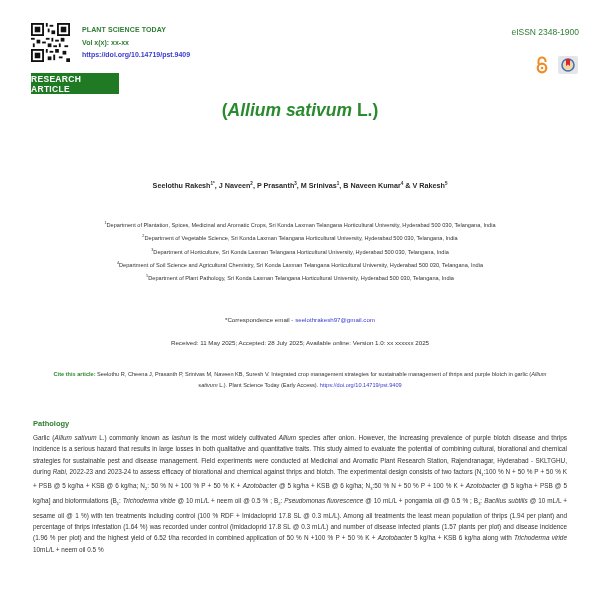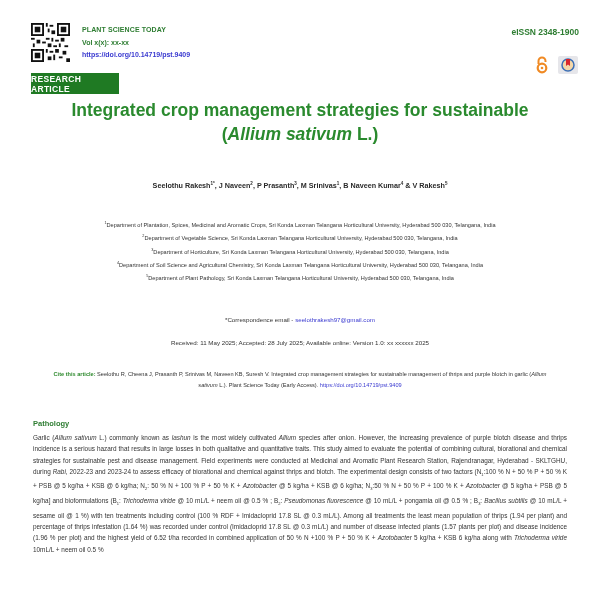--- a/index.html
+++ b/index.html
@@ -4,21 +4,21 @@
 <style>
   html, body { margin: 0; padding: 0; background: #ffffff; }
   body { width: 600px; height: 600px; overflow: hidden; position: relative; font-family: "Liberation Sans", sans-serif; color: #2a2a2a; }
   .abs { position: absolute; }
 
   
   .qr { left: 31px; top: 23px; width: 39px; height: 39px; }
   .journal { left: 82px; top: 26px; font-size: 7px; font-weight: bold; color: #2e7d32; letter-spacing: 0.1px; }
   .vol { left: 82px; top: 39px; font-size: 7px; font-weight: bold; color: #2e7d32; }
   .doi { left: 82px; top: 51px; font-size: 7px; font-weight: bold; color: #3a3ad0; text-decoration: none; }
-  .eissn { right: 21px; top: 27px; font-size: 8.5px; font-weight: bold; color: #2e7d32; }
+  .eissn { right: 21px; top: 27px; font-size: 8.5px; font-weight: normal; color: #2e7d32; }
   .oa { left: 535px; top: 56px; width: 14px; height: 18px; }
   .cc { left: 558px; top: 56px; width: 20px; height: 18px; background: #e6e6ea; border-radius: 2px; }
   .badge { left: 31px; top: 73px; width: 88px; height: 21px; background: #1f7a23; color: #fff; font-size: 8.5px; font-weight: bold; display: flex; align-items: center; justify-content: center; letter-spacing: 0.3px; }
 
   
   .title { left: 40px; right: 40px; top: 98px; text-align: center; font-size: 17.5px; line-height: 24px; font-weight: bold; color: #2a8a2e; }
   .title i { font-style: italic; }
 
   .authors { left: 0; right: 0; top: 181px; text-align: center; font-size: 7.2px; font-weight: bold; color: #2a2a2a; }
   .authors sup { font-size: 4.5px; }
@@ -96,21 +96,20 @@
 <div class="abs cc">
   <svg width="20" height="18" viewBox="0 0 20 18">
     <circle cx="10" cy="9" r="6" fill="#f4d7a8"></circle>
     <circle cx="10" cy="9" r="6" fill="none" stroke="#3b6fb6" stroke-width="1.5"></circle>
     <path d="M8 3 h4 v7 l-2 -1.5 l-2 1.5 z" fill="#d9262c"></path>
   </svg>
 </div>
 <div class="abs badge">RESEARCH ARTICLE</div>
 
 <div class="abs title">
-  <div>Integrated crop management strategies for sustainable</div>
   <div><span>(</span><i>Allium sativum</i><span> L.)</span></div>
 </div>
 
 <div class="abs authors">
   <span><span>Seelothu Rakesh</span><sup>1*</sup><span>, </span></span><span><span>J Naveen</span><sup>2</sup><span>, </span></span><span><span>P Prasanth</span><sup>3</sup><span>, </span></span><span><span>M Srinivas</span><sup>1</sup><span>, </span></span><span><span>B Naveen Kumar</span><sup>4</sup><span> &amp; </span></span><span><span>V Rakesh</span><sup>5</sup></span>
 </div>
 
 <div class="abs affils">
   <div><sup>1</sup><span>Department of Plantation, Spices, Medicinal and Aromatic Crops, Sri Konda Laxman Telangana Horticultural University, Hyderabad 500 030, Telangana, India</span></div>
   <div><sup>2</sup><span>Department of Vegetable Science, Sri Konda Laxman Telangana Horticultural University, Hyderabad 500 030, Telangana, India</span></div>

